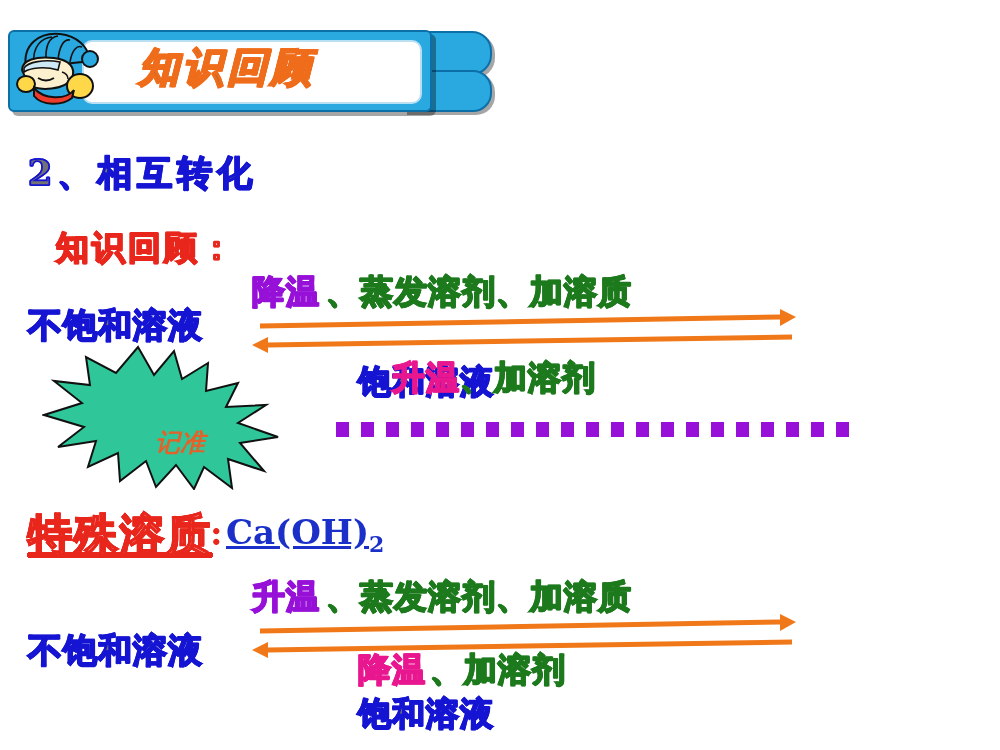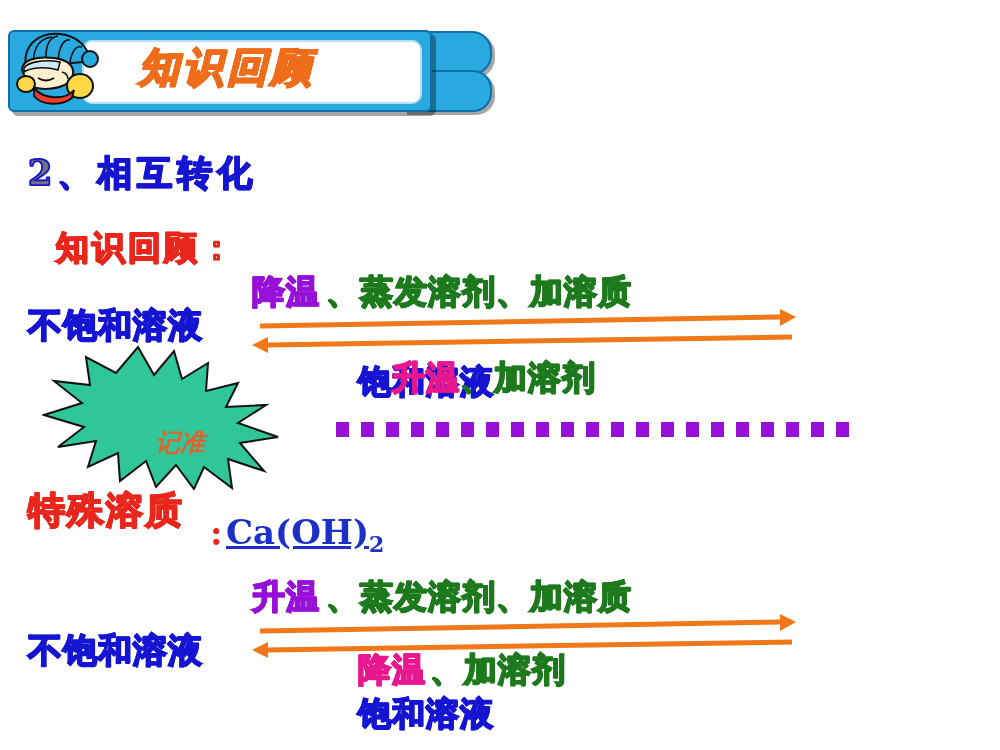--- a/index.html
+++ b/index.html
@@ -189,21 +189,21 @@
       <i></i>
     <i></i>
       <i></i>
     <i></i>
       <i></i>
     <i></i>
       <i></i>
     <i></i>
   </div>
 
-  <div class="cjk t-red" style="left:28px;top:486px;font-size:37px;letter-spacing:2px;">特殊溶质</div>
+  <div class="cjk t-red" style="left:28px;top:506px;font-size:44px;letter-spacing:2px;text-decoration:underline;">特殊溶质</div>
   <div class="colon-red" style="left:210px;top:513px;">:</div>
   <div class="formula" style="left:226px;top:512px;text-decoration:underline;">
     <span>Ca(OH)</span><sub>2</sub>
   </div>
 
   <div class="cjk t-blue" style="left:28px;top:628px;font-size:34px;letter-spacing:1px;">不饱和溶液</div>
 
   <div class="cjk t-violet" style="left:252px;top:575px;font-size:33px;letter-spacing:1px;">升温</div>
   <div class="cjk t-green" style="left:326px;top:575px;font-size:33px;letter-spacing:1px;">、蒸发溶剂、加溶质</div>
 

